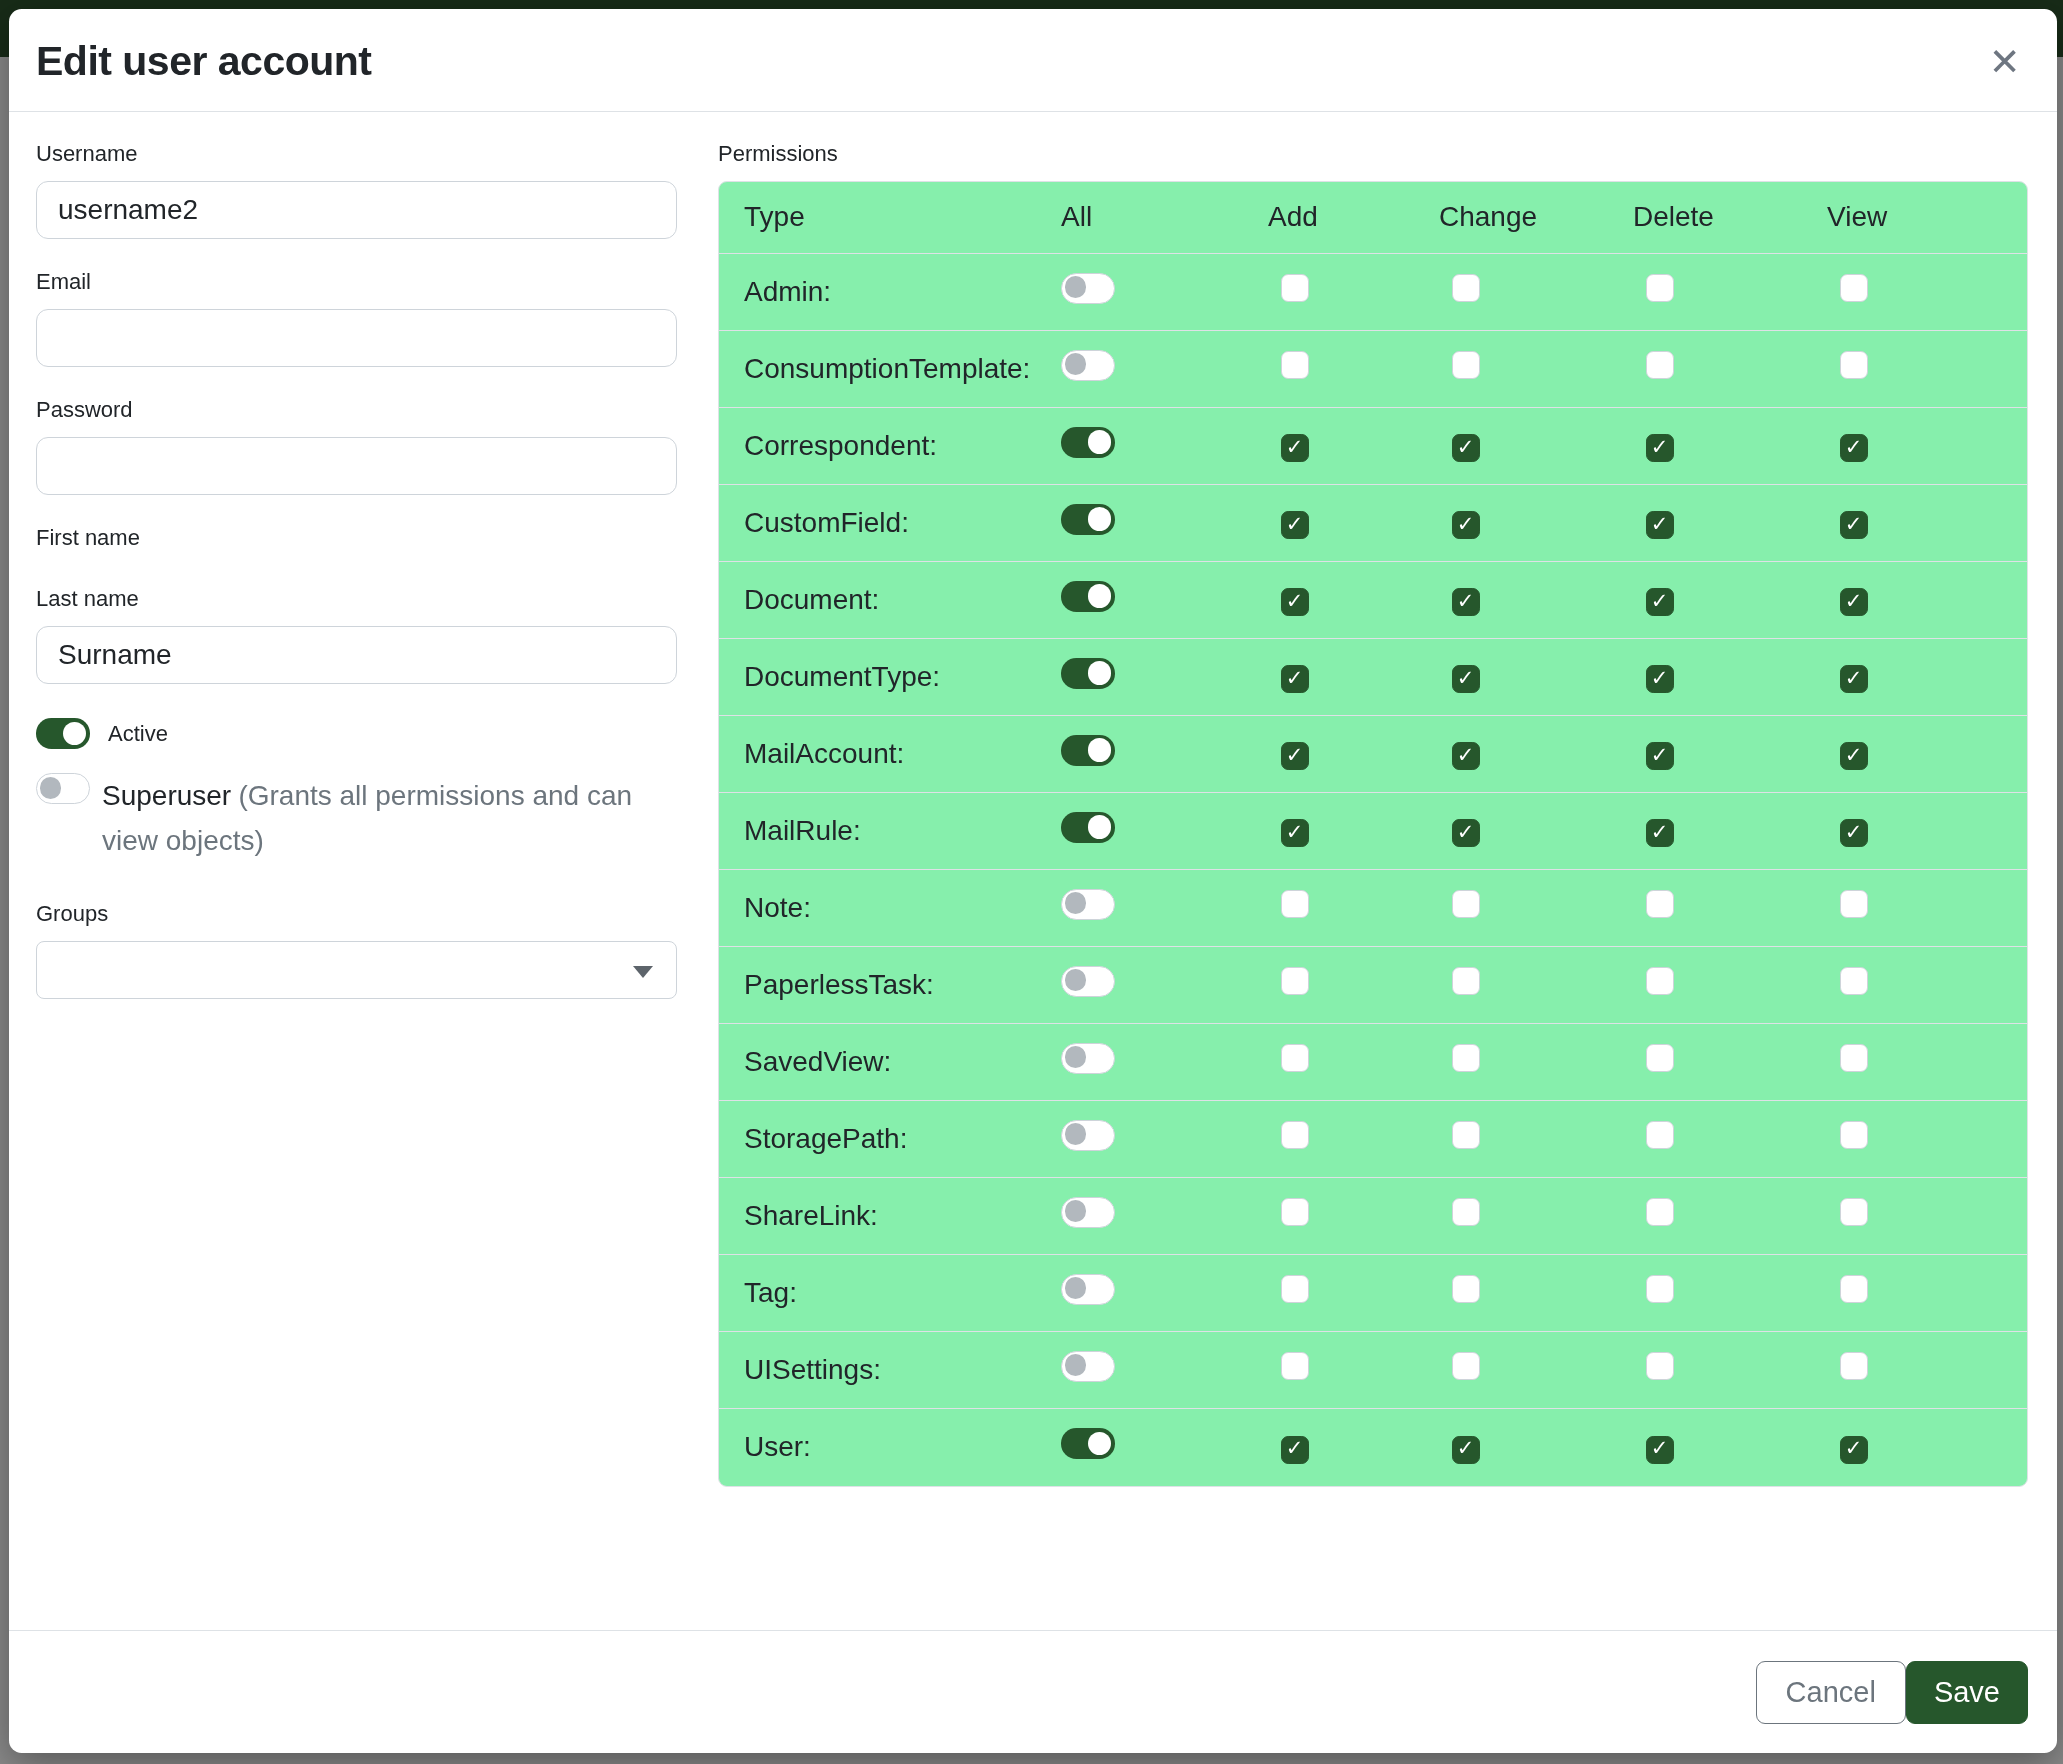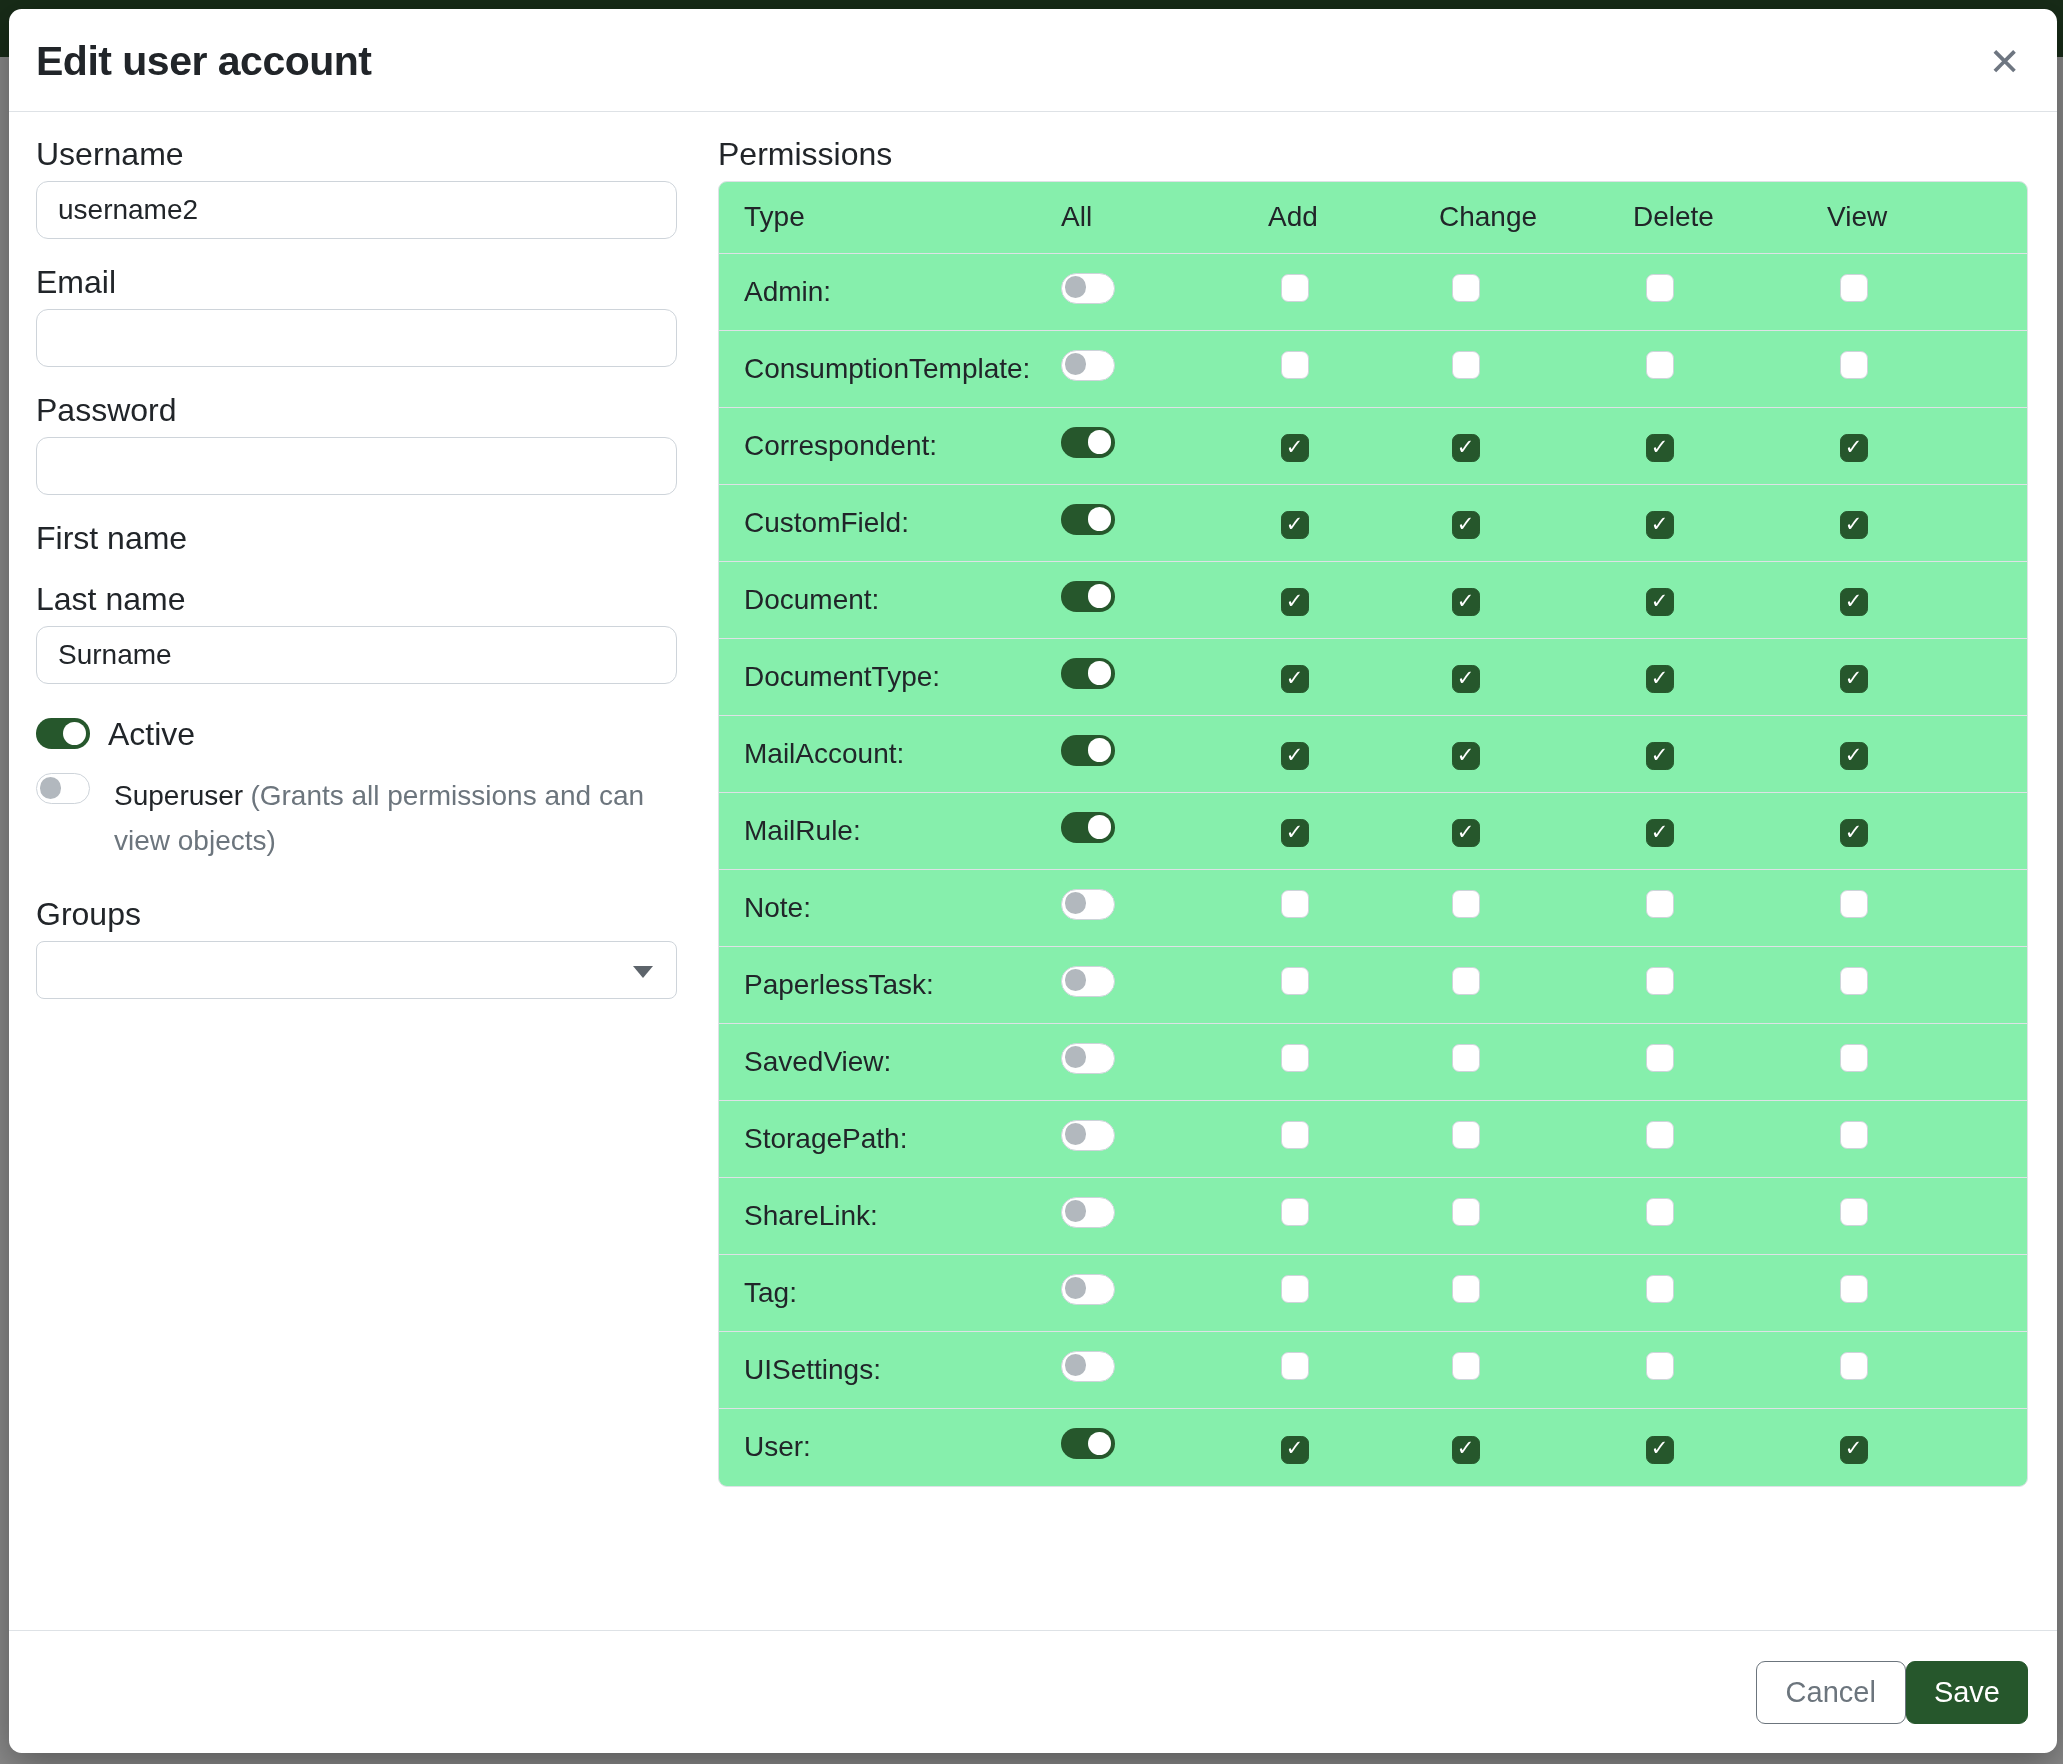--- a/index.html
+++ b/index.html
@@ -37,37 +37,37 @@
     background:none;border:none;cursor:pointer;
     font-family:"DejaVu Sans", sans-serif;font-size:38px;color:#6e7681;line-height:43px;
     padding:3.6px 5.4px;margin-top:1.8px;
   }
   
   .modal-body{flex:1 1 auto;display:flex;gap:41px;padding:23.4px 29px 0 27px;overflow:hidden;}
   .left-col{width:641px;flex:0 0 auto;}
   .right-col{flex:1 1 auto;min-width:0;}
 
   .form-group{margin-bottom:25px;}
-  .field-label{display:block;font-size:32px;line-height:36px;margin-bottom:9px;color:var(--text);}
+  .field-label{display:block;font-size:22px;line-height:36px;margin-bottom:9px;color:var(--text);}
   .text-input{
     width:100%;height:58px;border:1.8px solid var(--input-border);border-radius:12px;
     font-family:"Liberation Sans", sans-serif;font-size:28px;color:var(--text);
     padding:0 21px;background:#fff;outline:none;
   }
   
   .switch{position:relative;display:inline-block;width:54px;height:31px;border-radius:15.3px;flex:0 0 auto;}
   .switch .knob{position:absolute;border-radius:50%;}
   .switch.on{background:var(--primary);}
   .switch.on .knob{width:23.4px;height:23.4px;top:3.6px;right:3.6px;background:#fff;}
   .switch.off{background:#fff;border:1.8px solid var(--input-border);}
   .switch.off .knob{width:21.6px;height:21.6px;top:2.7px;left:2.7px;background:var(--knob-off);}
 
   .toggle-row{display:flex;align-items:center;gap:18px;margin-top:32px;}
   .toggle-row .field-label{margin:0;}
-  .superuser-row{display:flex;align-items:flex-start;gap:24px;margin-top:21.6px;}
+  .superuser-row{display:flex;align-items:flex-start;gap:12px;margin-top:21.6px;}
   .superuser-text{width:576px;font-size:28px;line-height:45px;}
   .superuser-text .hint{color:var(--muted);margin-left:7.2px;}
   .groups-group{margin-top:33px;}
   .select-box{
     position:relative;width:100%;height:58px;border:1.8px solid var(--input-border);
     border-radius:8px;background:#fff;cursor:pointer;
   }
   .caret{
     position:absolute;right:23.4px;top:23.4px;width:0;height:0;
     border-left:10px solid transparent;border-right:10px solid transparent;

